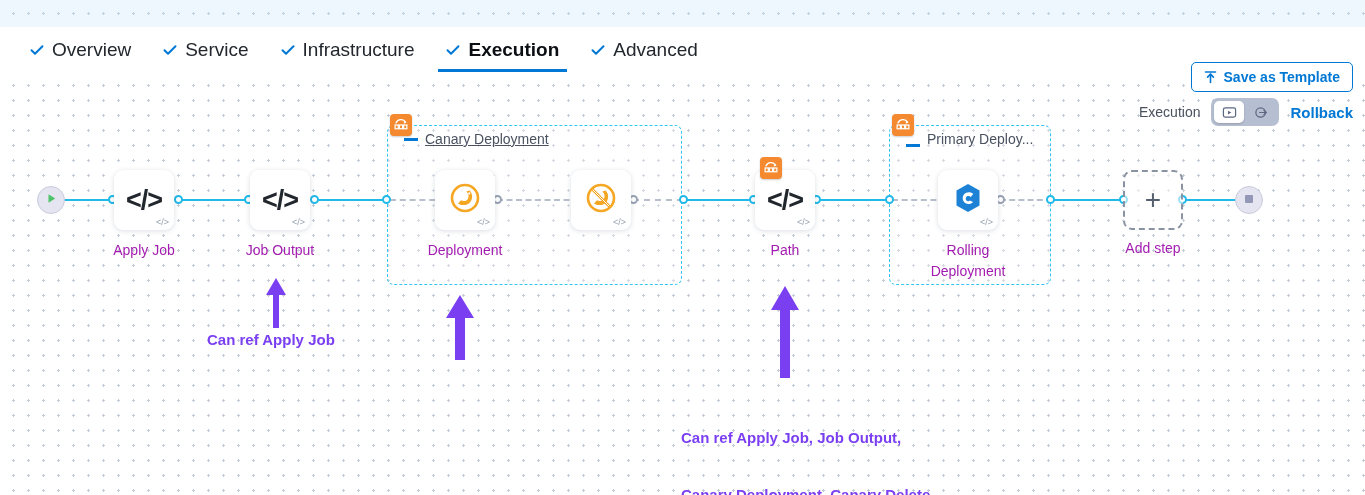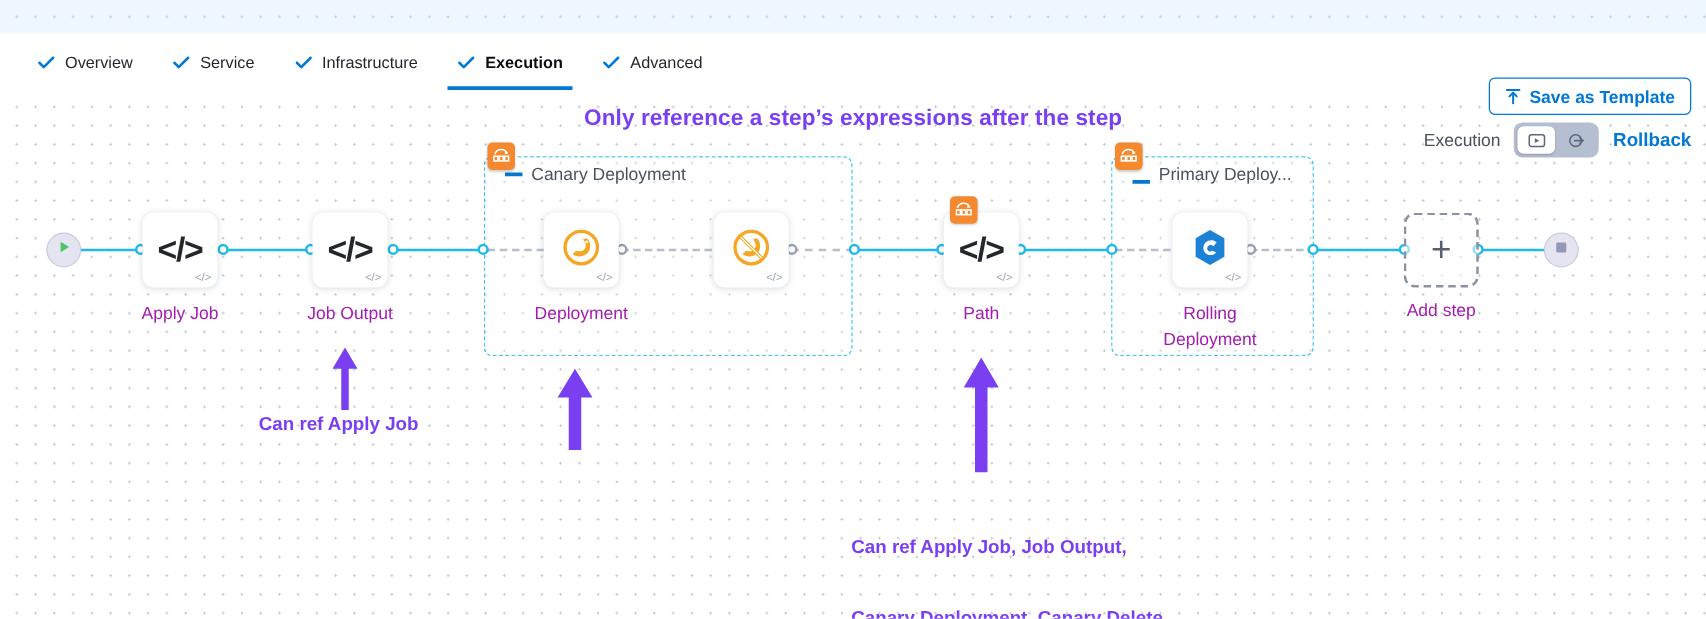--- a/index.html
+++ b/index.html
@@ -32,21 +32,21 @@
   
   .tabbar {
     position: absolute; left: 0; top: 27px; width: 1365px; height: 45px;
     background: #ffffff;
     display: flex; align-items: center;
   }
   .tabs { display: flex; align-items: stretch; height: 45px; padding-left: 14px; }
   .tab {
     display: flex; align-items: center; gap: 8px;
     height: 45px; padding: 0 16px;
-    font-size: 13px; color: #22272d; cursor: pointer;
+    font-size: 19px; color: #22272d; cursor: pointer;
     position: relative;
   }
   .tab.active { font-weight: bold; color: #0b0f14; }
   .tab.active::after {
     content: ""; position: absolute; left: 8px; right: 8px; bottom: 0;
     height: 3px; background: #0278d5;
   }
   .check { width: 14px; height: 14px; display: block; flex: none; }
   .check svg { display: block; }
 
@@ -241,21 +241,20 @@
         <svg width="13" height="14" viewBox="0 0 13 14">
           <path d="M1.5 2 H11.5" stroke="#0278d5" stroke-width="1.6" stroke-linecap="round"></path>
           <path d="M6.5 12.5 V4.4" stroke="#0278d5" stroke-width="1.6" stroke-linecap="round"></path>
           <path d="M3.6 7.1 L6.5 4.1 L9.4 7.1" fill="none" stroke="#0278d5" stroke-width="1.6" stroke-linecap="round" stroke-linejoin="round"></path>
         </svg>
       </span>
       <span>Save as Template</span>
     </div>
   </div>
 
-  <div class="headline">Only reference a step’s expressions after the step</div>
 
   <div class="exec-ctl">
     <span class="exec-label">Execution</span>
     <div class="seg">
       <div class="seg-btn on">
         <svg width="15" height="15" viewBox="0 0 16 16">
           <rect x="1.5" y="3" width="13" height="10" rx="2" fill="none" stroke="#5c6780" stroke-width="1.3"></rect>
           <path d="M6.3 6 L10 8 L6.3 10 Z" fill="#5c6780"></path>
         </svg>
       </div>
@@ -275,21 +274,21 @@
 
   <div class="loop-badge" style="left:390px; top:114px;">
     <svg width="16" height="16" viewBox="0 0 18 18">
       <path d="M3.4 6.6 A6 6 0 0 1 14.2 6.1" fill="none" stroke="#ffffff" stroke-width="1.5" stroke-linecap="round"></path>
       <path d="M12.3 3.9 L14.6 6.0 L12.2 7.5" fill="#ffffff"></path>
       <rect x="2.4" y="9" width="3.6" height="4.2" fill="none" stroke="#ffffff" stroke-width="1.4"></rect>
       <rect x="7.2" y="9" width="3.6" height="4.2" fill="none" stroke="#ffffff" stroke-width="1.4"></rect>
       <rect x="12" y="9" width="3.6" height="4.2" fill="none" stroke="#ffffff" stroke-width="1.4"></rect>
     </svg>
   </div>
-  <div class="group-title" style="left:404px;">
+  <div class="group-title" style="left:404px;text-decoration:underline;">
     <span class="group-dash"></span>
     <span>Canary Deployment</span>
   </div>
 
   <div class="loop-badge" style="left:892px; top:114px;">
     <svg width="16" height="16" viewBox="0 0 18 18">
       <path d="M3.4 6.6 A6 6 0 0 1 14.2 6.1" fill="none" stroke="#ffffff" stroke-width="1.5" stroke-linecap="round"></path>
       <path d="M12.3 3.9 L14.6 6.0 L12.2 7.5" fill="#ffffff"></path>
       <rect x="2.4" y="9" width="3.6" height="4.2" fill="none" stroke="#ffffff" stroke-width="1.4"></rect>
       <rect x="7.2" y="9" width="3.6" height="4.2" fill="none" stroke="#ffffff" stroke-width="1.4"></rect>

